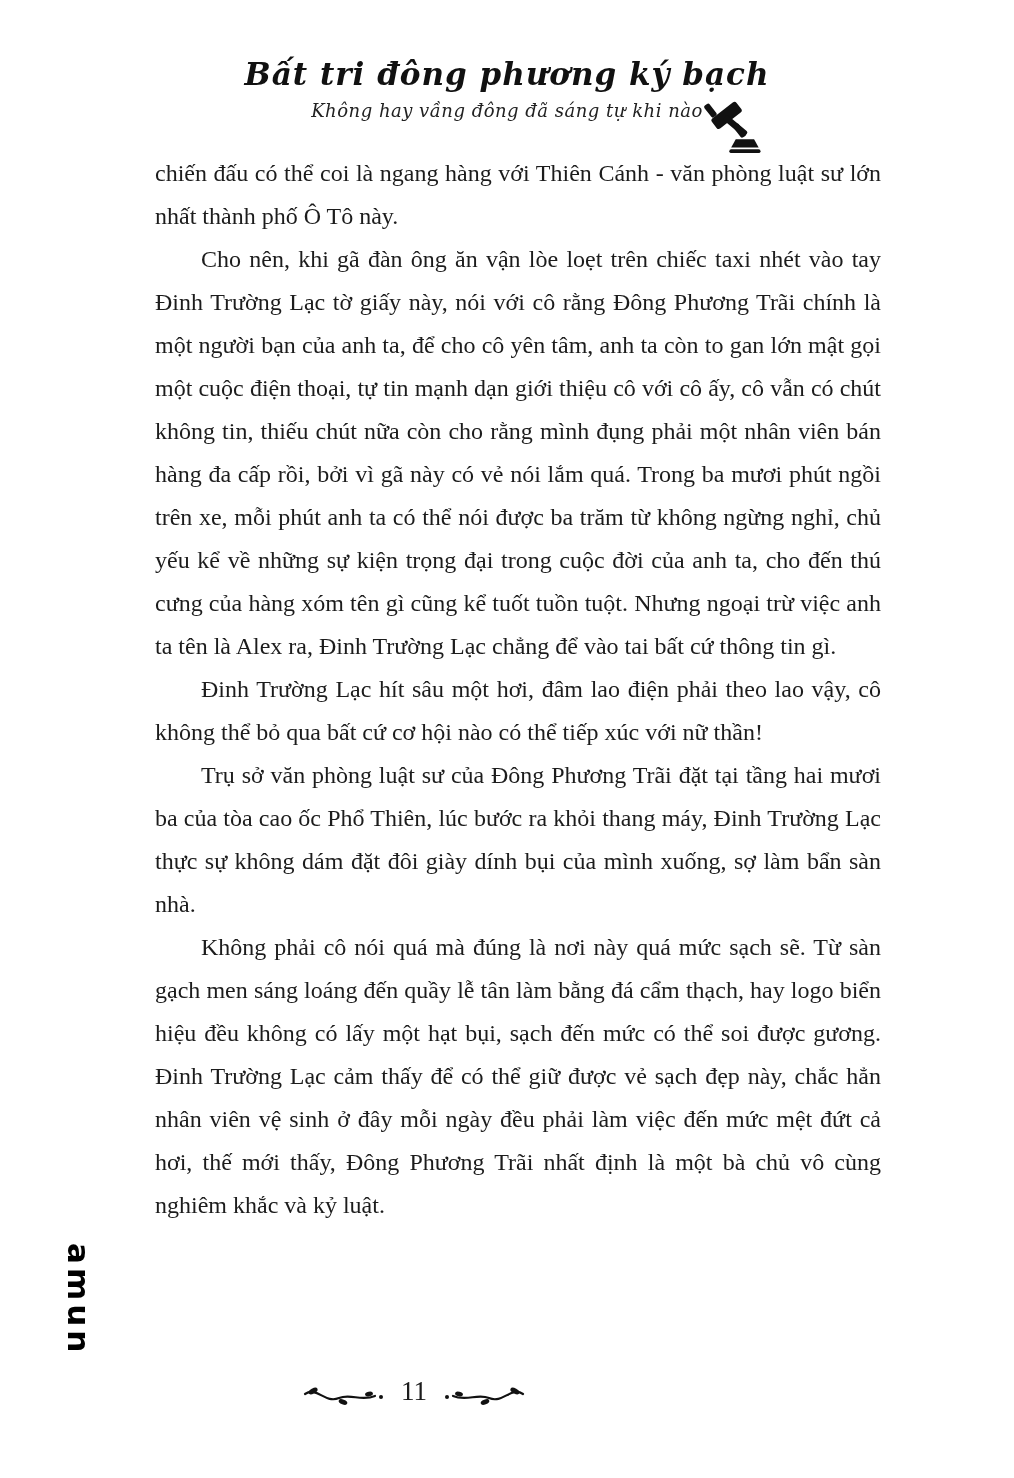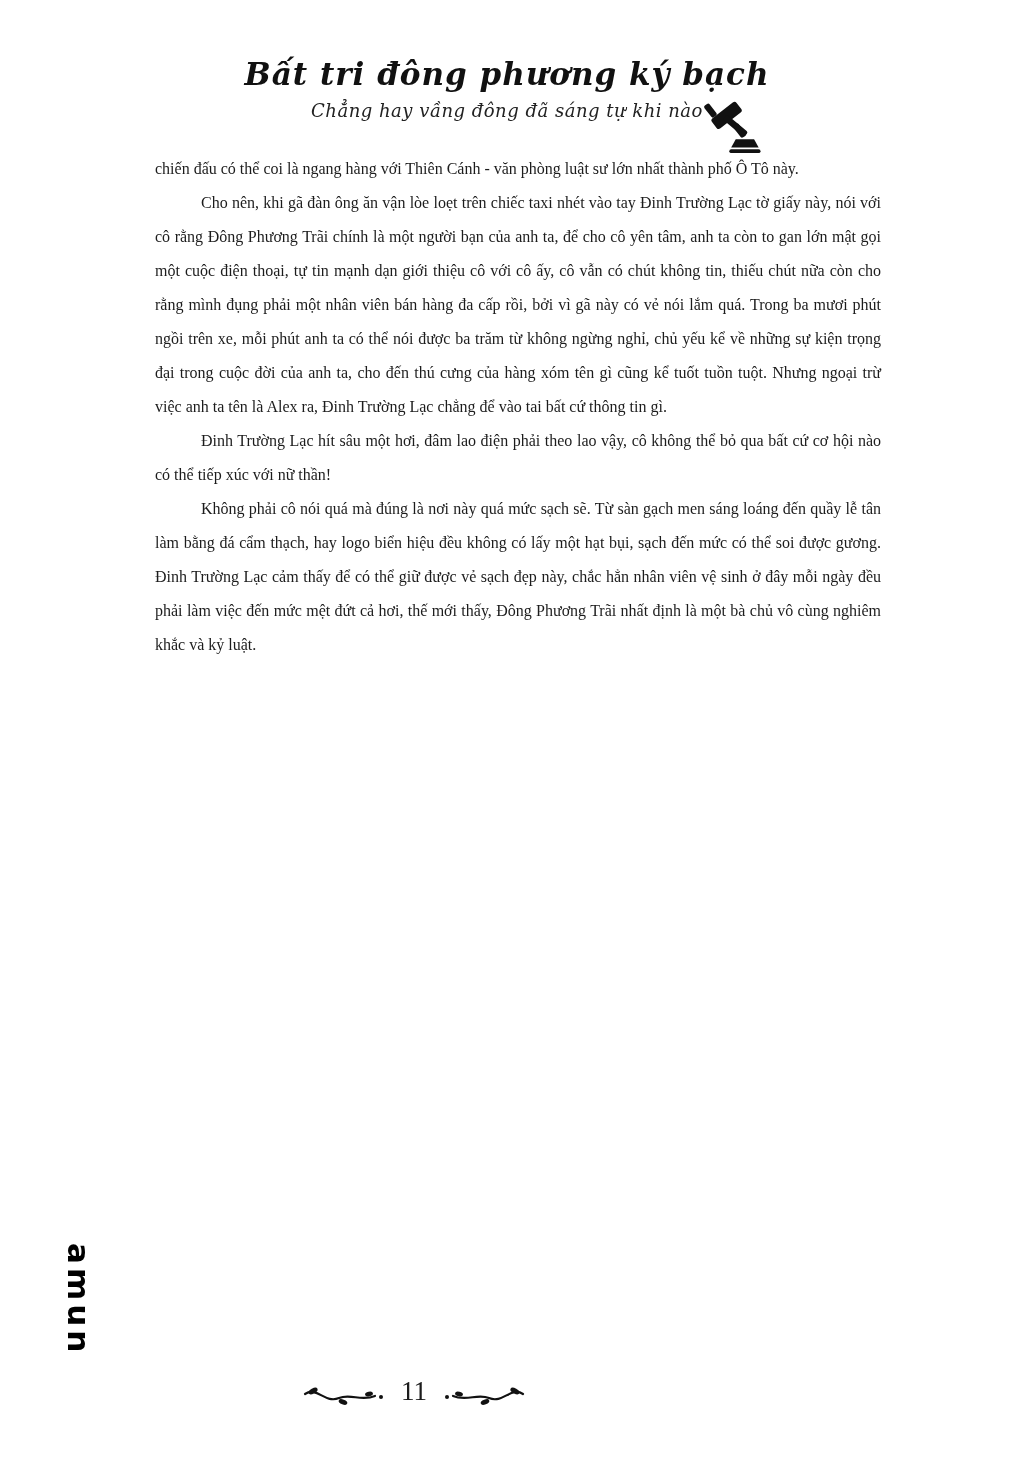--- a/index.html
+++ b/index.html
@@ -32,21 +32,21 @@
     color:#222;
   }
   .gavel {
     position:absolute; left:700px; top:42px;
     width:66px; height:66px; display:block;
   }
 
   
   .content {
     position:absolute; left:155px; top:152px; width:726px;
-    font-size:16px; line-height:34px;
+    font-size:24px; line-height:43px;
     text-align:justify;
   }
   .content p { margin:0; }
   .content p.indent { text-indent:46px; }
 
   
   .logo {
     position:absolute; left:97px; top:1243px;
     transform:rotate(90deg); transform-origin:0 0;
     font-family:"DejaVu Sans", sans-serif;
@@ -65,39 +65,40 @@
   .flourish { width:84px; height:26px; display:block; margin-top:12px; }
   .flourish.right { transform:scaleX(-1); }
 </style>
 </head>
 <body>
 
 <div class="page">
 
   <div class="header">
     <div class="book-title">Bất tri đông phương ký bạch</div>
-    <div class="book-subtitle">Chẳng hay vầng đông đã sáng tự khi nào</div>
+    <div class="book-subtitle">Không hay vầng đông đã sáng tự khi nào</div>
     <span class="gavel">
       <svg viewBox="0 0 72 72" width="66" height="66" xmlns="http://www.w3.org/2000/svg">
         <g fill="#111">
           <rect x="12" y="12" width="34" height="14" rx="3" transform="rotate(-38 29 19)"></rect>
           <rect x="8" y="6" width="7" height="16" rx="2" transform="rotate(-38 11 14)"></rect>
           <rect x="40" y="28" width="7" height="16" rx="2" transform="rotate(-38 43 36)"></rect>
           <rect x="24" y="27" width="30" height="7" rx="2" transform="rotate(40 39 30)"></rect>
           <path d="M34 54 L64 54 L59 45 L39 45 Z"></path>
           <rect x="32" y="56" width="34" height="4" rx="2"></rect>
         </g>
       </svg>
     </span>
   </div>
 
   <main class="content">
     <p class="noindent">chiến đấu có thể coi là ngang hàng với Thiên Cánh - văn phòng luật sư lớn nhất thành phố Ô Tô này.</p>
     <p class="indent">Cho nên, khi gã đàn ông ăn vận lòe loẹt trên chiếc taxi nhét vào tay Đinh Trường Lạc tờ giấy này, nói với cô rằng Đông Phương Trãi chính là một người bạn của anh ta, để cho cô yên tâm, anh ta còn to gan lớn mật gọi một cuộc điện thoại, tự tin mạnh dạn giới thiệu cô với cô ấy, cô vẫn có chút không tin, thiếu chút nữa còn cho rằng mình đụng phải một nhân viên bán hàng đa cấp rồi, bởi vì gã này có vẻ nói lắm quá. Trong ba mươi phút ngồi trên xe, mỗi phút anh ta có thể nói được ba trăm từ không ngừng nghỉ, chủ yếu kể về những sự kiện trọng đại trong cuộc đời của anh ta, cho đến thú cưng của hàng xóm tên gì cũng kể tuốt tuồn tuột. Nhưng ngoại trừ việc anh ta tên là Alex ra, Đinh Trường Lạc chẳng để vào tai bất cứ thông tin gì.</p>
     <p class="indent">Đinh Trường Lạc hít sâu một hơi, đâm lao điện phải theo lao vậy, cô không thể bỏ qua bất cứ cơ hội nào có thể tiếp xúc với nữ thần!</p>
+    <p class="indent">Trụ sở văn phòng luật sư của Đông Phương Trãi đặt tại tầng hai mươi ba của tòa cao ốc Phổ Thiên, lúc bước ra khỏi thang máy, Đinh Trường Lạc thực sự không dám đặt đôi giày dính bụi của mình xuống, sợ làm bẩn sàn nhà.</p>
     <p class="indent">Không phải cô nói quá mà đúng là nơi này quá mức sạch sẽ. Từ sàn gạch men sáng loáng đến quầy lễ tân làm bằng đá cẩm thạch, hay logo biển hiệu đều không có lấy một hạt bụi, sạch đến mức có thể soi được gương. Đinh Trường Lạc cảm thấy để có thể giữ được vẻ sạch đẹp này, chắc hẳn nhân viên vệ sinh ở đây mỗi ngày đều phải làm việc đến mức mệt đứt cả hơi, thế mới thấy, Đông Phương Trãi nhất định là một bà chủ vô cùng nghiêm khắc và kỷ luật.</p>
   </main>
 
   <div class="logo">
     <span>amun</span>
   </div>
 
   <div class="footer">
     <span>
       <svg class="flourish" viewBox="0 0 84 26" xmlns="http://www.w3.org/2000/svg">

